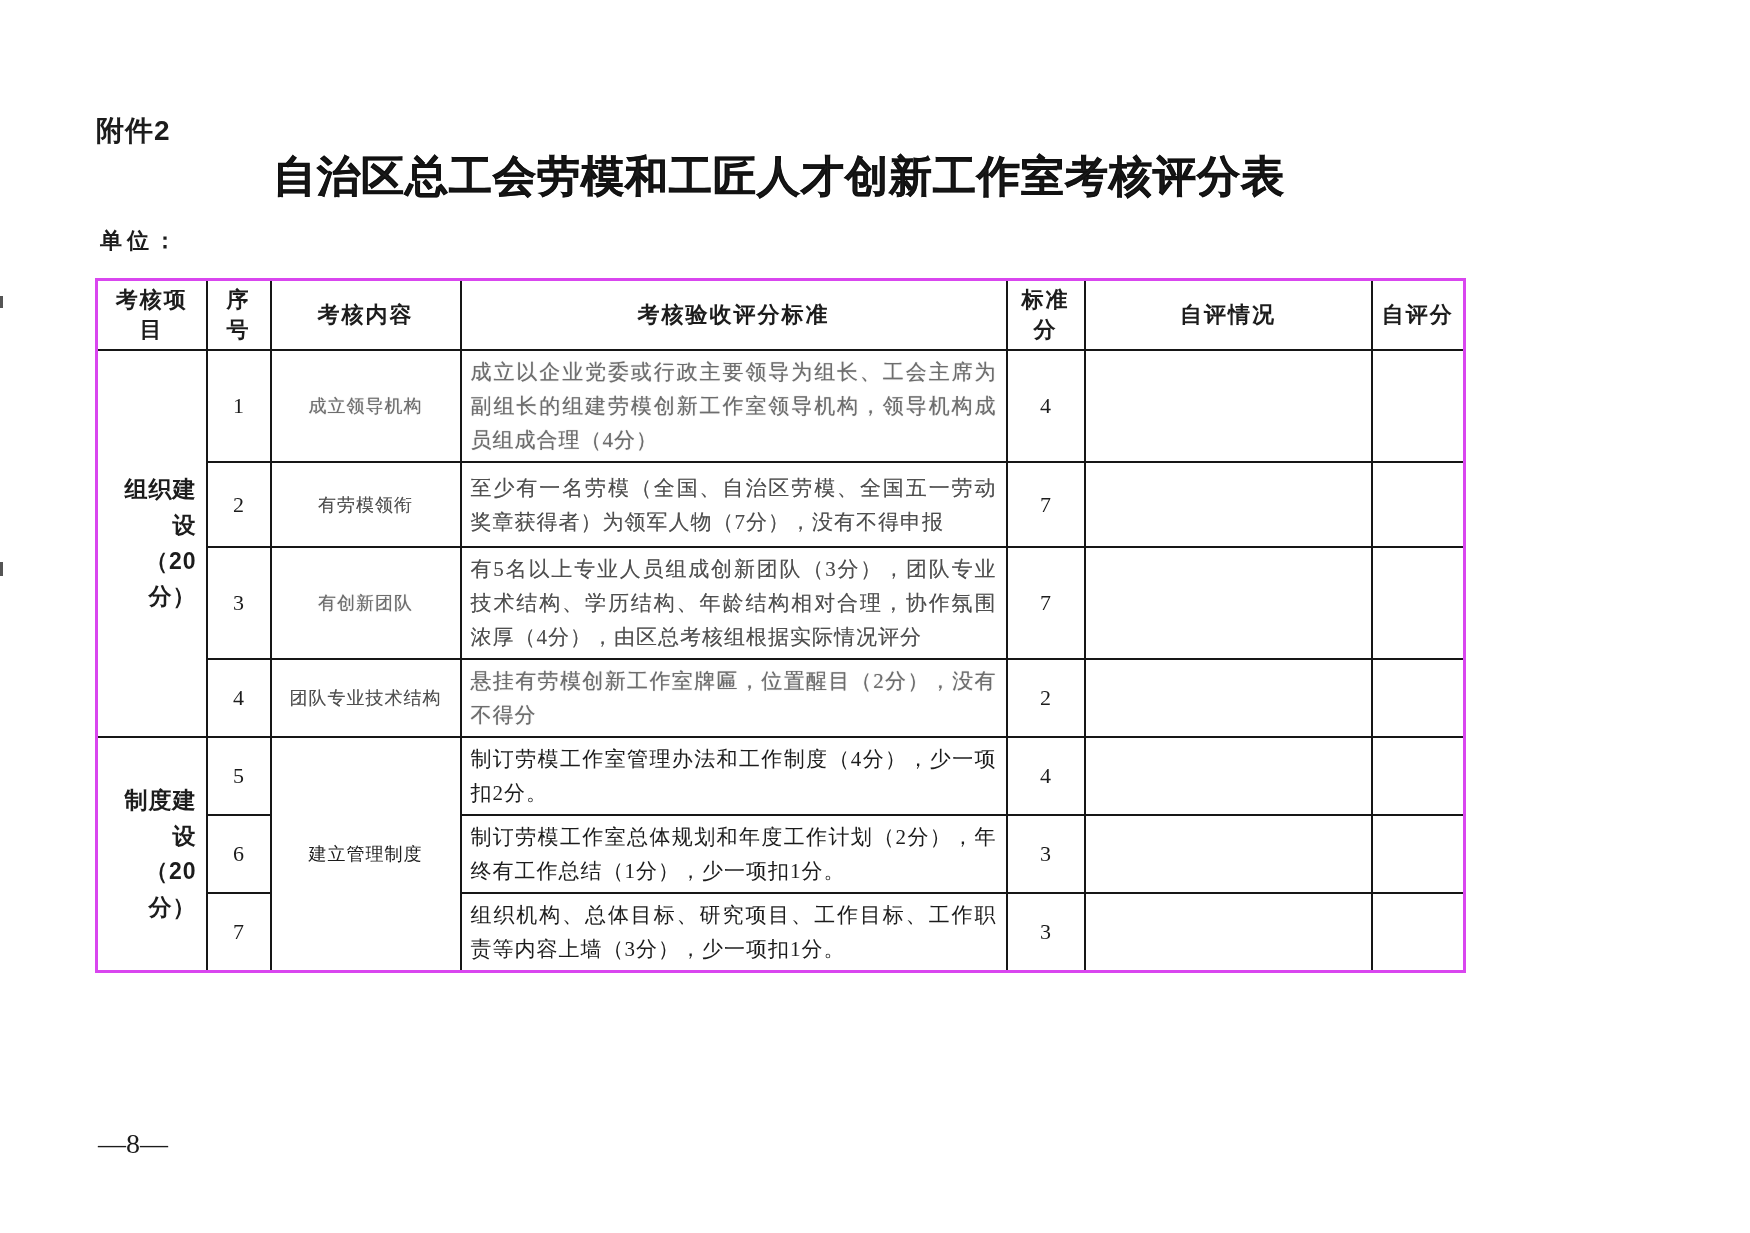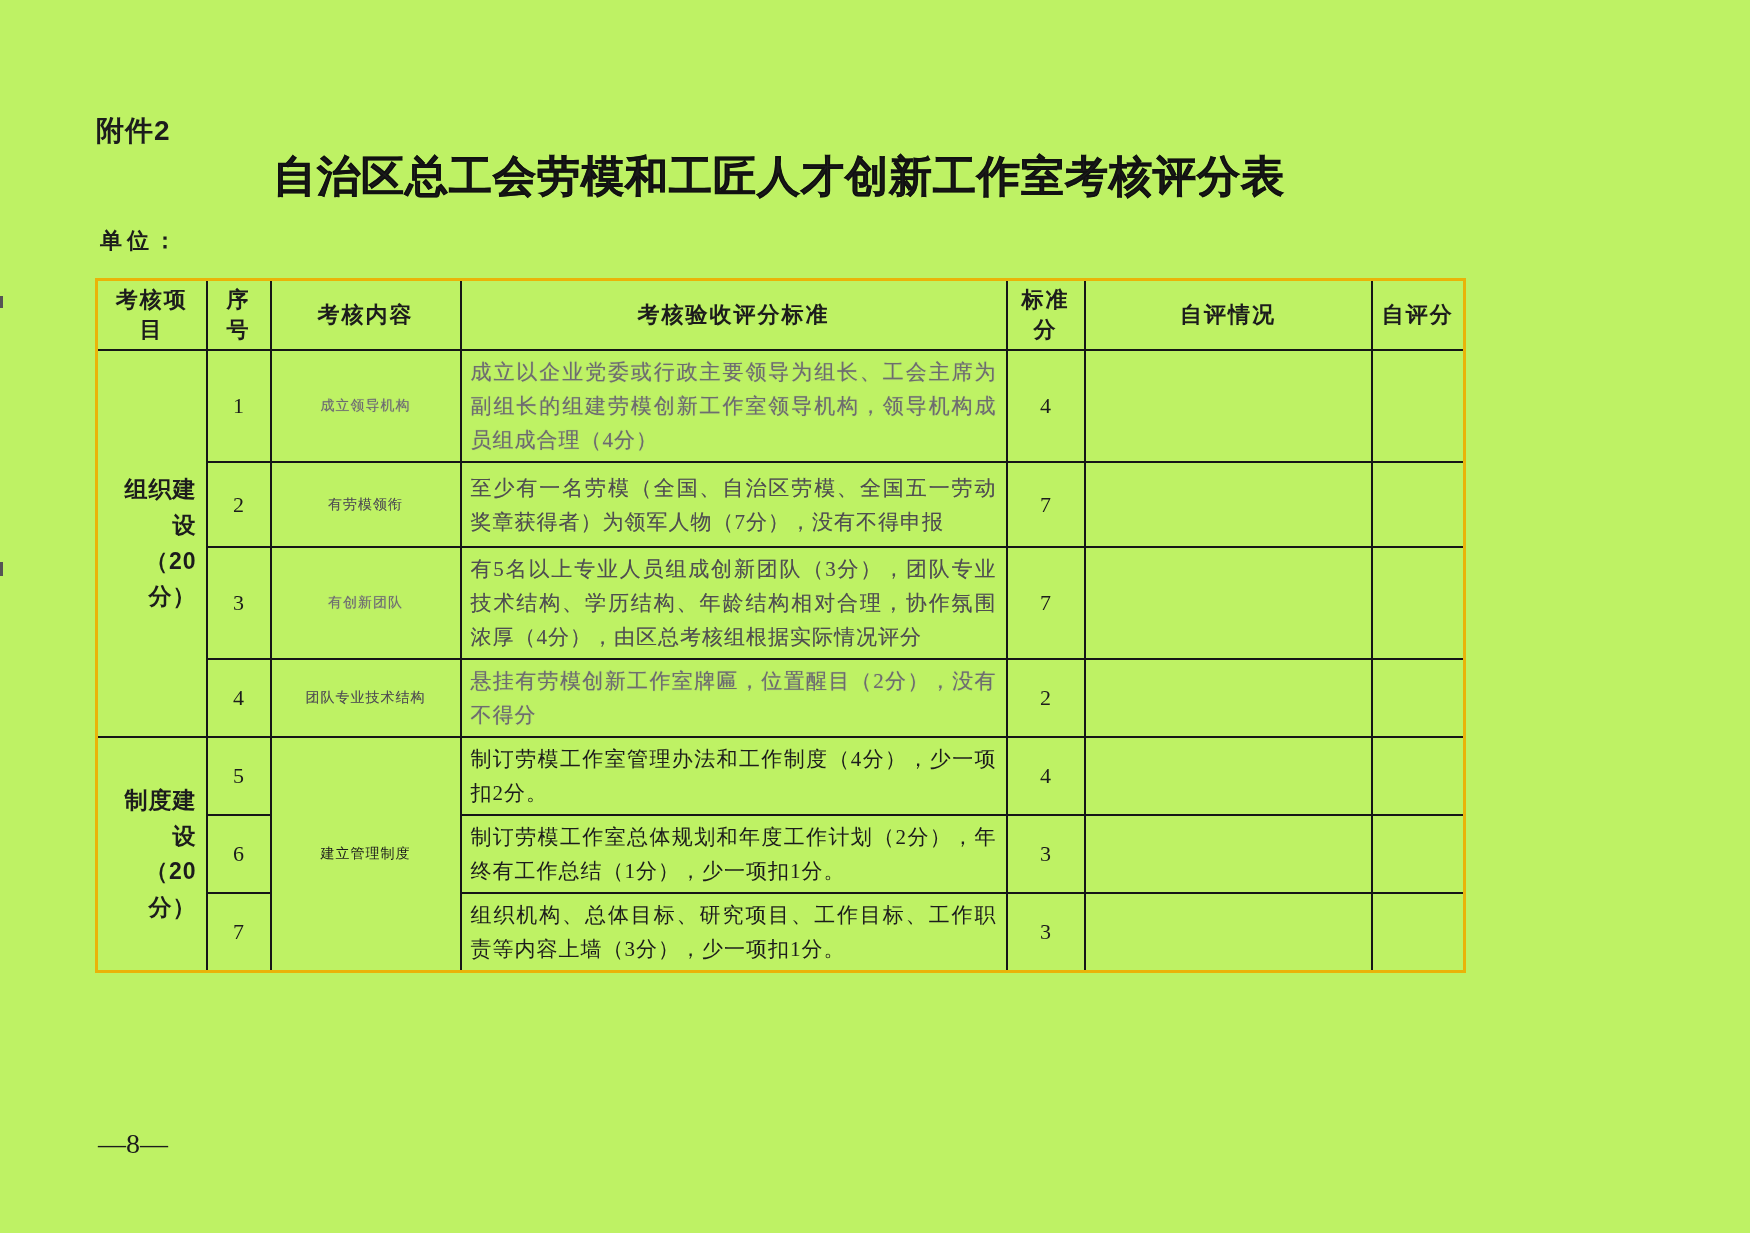--- a/index.html
+++ b/index.html
@@ -1,19 +1,19 @@
 <!DOCTYPE html>
 <html><head>
 <meta charset="utf-8">
 <style>
   html,body{margin:0;padding:0;background:#e8e8e8;}
   .page{
     position:relative;
     width:1750px;height:1233px;
-    background:#bef264;
+    background:#ffffff;
     font-family:"Liberation Sans",sans-serif;
     color:#1c1c1c;
     overflow:hidden;
   }
   .attachment{
     position:absolute;left:96px;top:112px;
     font-size:28px;font-weight:700;letter-spacing:1px;
   }
   .title{
     position:absolute;left:95px;top:148px;width:1368px;
@@ -21,41 +21,41 @@
     font-size:43px;font-weight:900;letter-spacing:1px;
     -webkit-text-stroke:0.6px #111;
   }
   .unit{
     position:absolute;left:100px;top:226px;
     font-size:22px;font-weight:700;letter-spacing:5px;
   }
   table.scoretable{
     position:absolute;left:95px;top:278px;
     border-collapse:collapse;table-layout:fixed;
-    border:3px solid #eab308;
+    border:3px solid #d946ef;
   }
   .scoretable th,.scoretable td{
     border:2px solid #161616;
     padding:4px 9px;
     vertical-align:middle;
     overflow:hidden;
   }
   .scoretable th{
     font-size:22px;font-weight:700;text-align:center;letter-spacing:2px;
   }
   .project-cell{
     text-align:right;font-size:23px;font-weight:700;
     white-space:pre-line;line-height:1.55;letter-spacing:1px;
   }
   .no-cell{
     text-align:center;font-size:22px;
     font-family:"Liberation Serif",serif;
   }
   .content-cell{
-    text-align:center;font-size:14px;letter-spacing:1px;
+    text-align:center;font-size:18px;letter-spacing:1px;
     font-family:Liberation Sans, sans-serif;
   }
   .criteria-cell{
     font-size:21px;line-height:1.62;letter-spacing:1px;
     font-family:"Liberation Serif",serif;
     text-align:justify;
   }
   .score-cell{
     text-align:center;font-size:22px;
     font-family:"Liberation Serif",serif;

